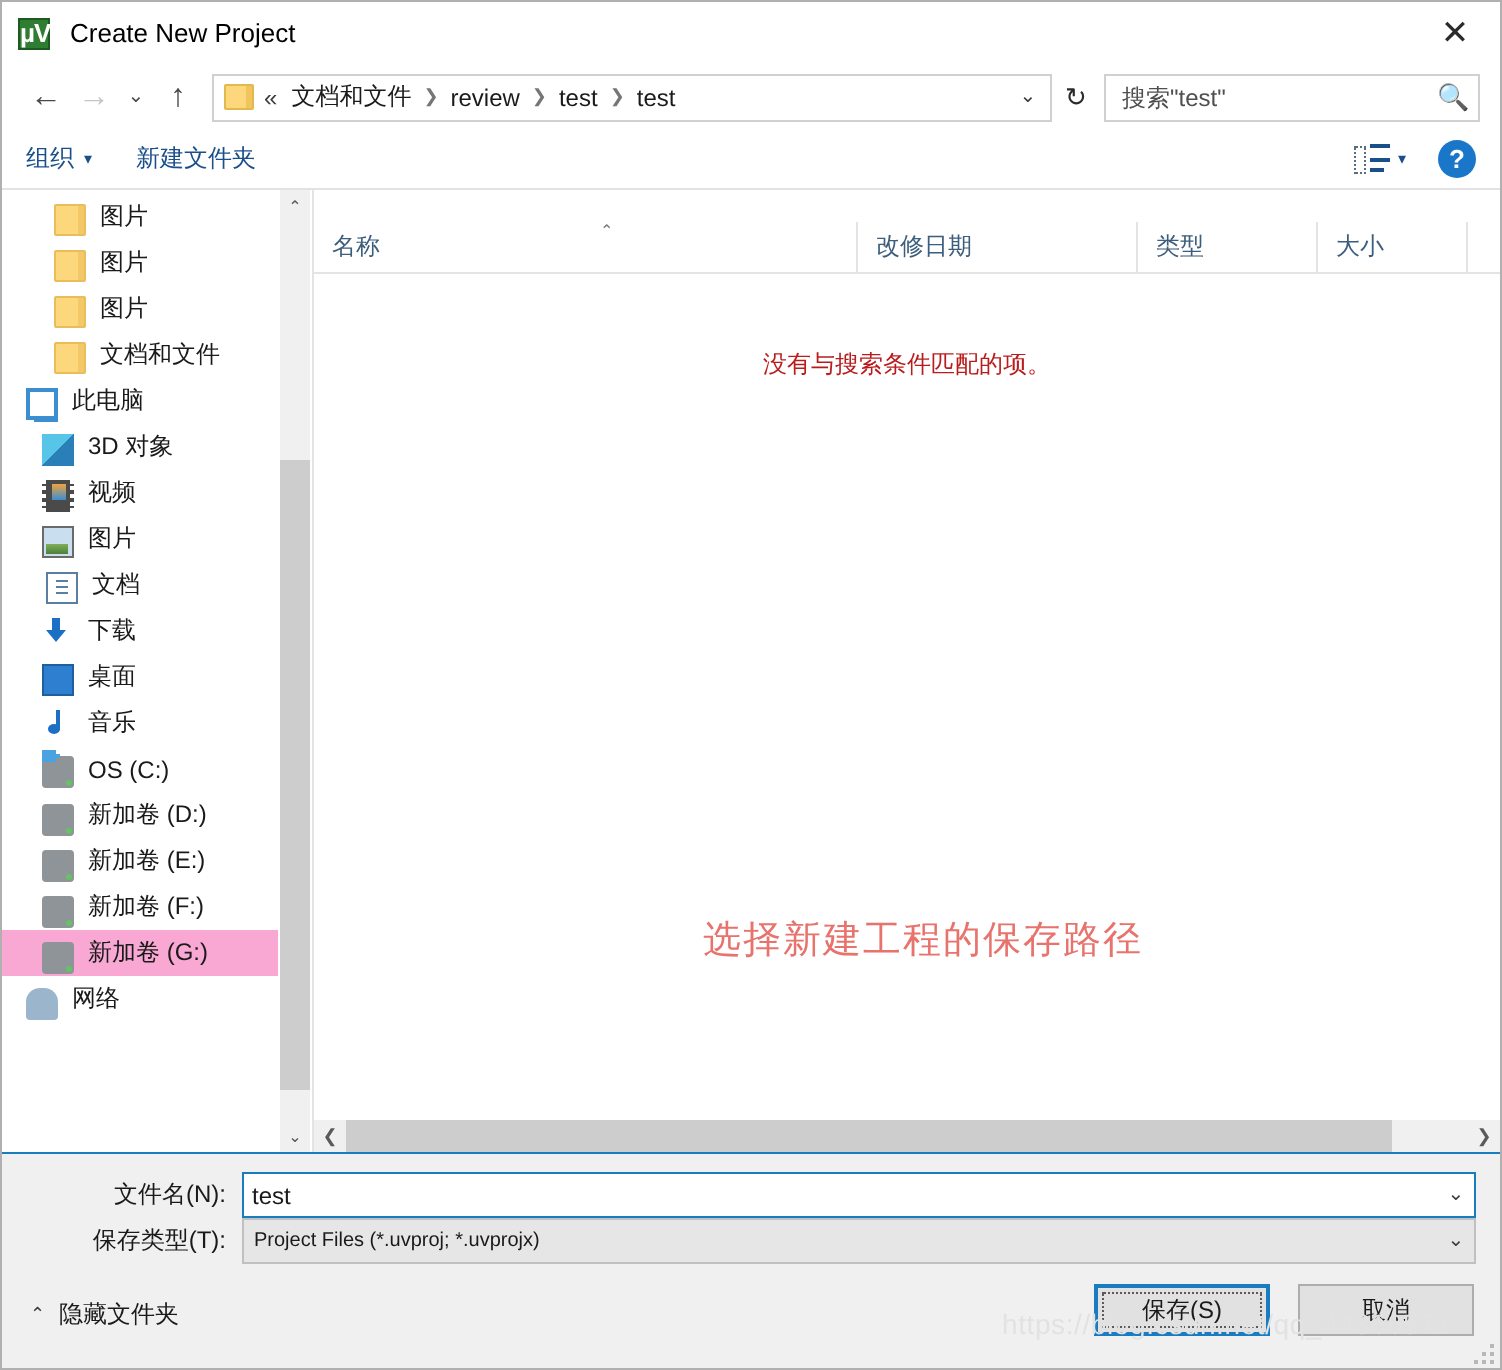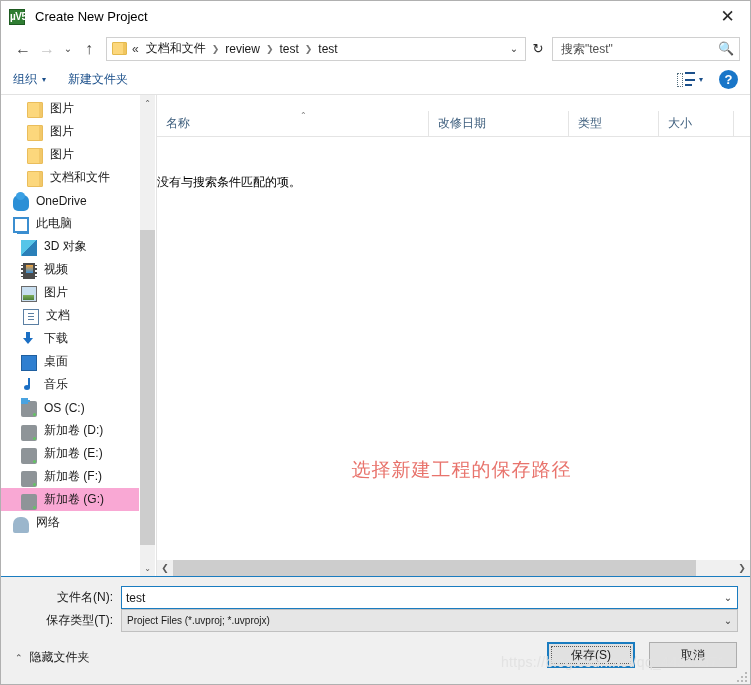--- a/index.html
+++ b/index.html
@@ -28,21 +28,21 @@
   #app-icon {
     width: 16px; height: 16px;
     margin-left: 8px;
     background: #2f7d32;
     border: 1px solid #1d5a20;
     position: relative;
     flex: 0 0 16px;
   }
   #app-icon span {
     position: absolute; inset: 0;
-    color: #ffffff; font-size: 10px; font-weight: bold;
+    color: #ffffff; font-size: 13px; font-weight: bold;
     line-height: 14px; text-align: right;
     letter-spacing: -0.5px;
   }
   #title-text {
     margin-left: 10px;
     font-size: 13px; color: #000000;
   }
   #close-btn {
     position: absolute; right: 0; top: 0;
     width: 45px; height: 31px;
@@ -345,21 +345,21 @@
   .col-h:last-child { border-right: none; }
   #sort-caret {
     position: absolute; left: 143px; top: 0;
     font-size: 8px; color: #7a7a7a;
   }
   #list-area {
     flex: 1 1 auto; position: relative; background: #ffffff;
   }
   #empty-msg {
     position: absolute; left: 0; right: 0; top: 37px;
-    text-align: left; font-size: 12px; color: #000000;
+    text-align: center; font-size: 12px; color: #b91c1c;
   }
   #annotation {
     position: absolute; left: 16px; right: 0; top: 320px;
     text-align: center;
     font-size: 19px; color: #e8736c;
     letter-spacing: 1px;
   }
   #hscroll {
     height: 16px; flex: 0 0 16px;
     background: #f0f0f0; display: flex; align-items: stretch;
@@ -528,24 +528,20 @@
             <span class="s-icon ic-folder"></span>
             <span>图片</span>
           </div>
           <div class="side-item indent1">
             <span class="s-icon ic-folder"></span>
             <span>图片</span>
           </div>
           <div class="side-item indent1">
             <span class="s-icon ic-folder"></span>
             <span>文档和文件</span>
-          </div>
-          <div class="side-item indent0">
-            <span class="s-icon ic-cloud"></span>
-            <span>OneDrive</span>
           </div>
           <div class="side-item indent0">
             <span class="s-icon ic-pc"></span>
             <span>此电脑</span>
           </div>
           <div class="side-item indent2">
             <span class="s-icon ic-3d"></span>
             <span>3D 对象</span>
           </div>
           <div class="side-item indent2">

